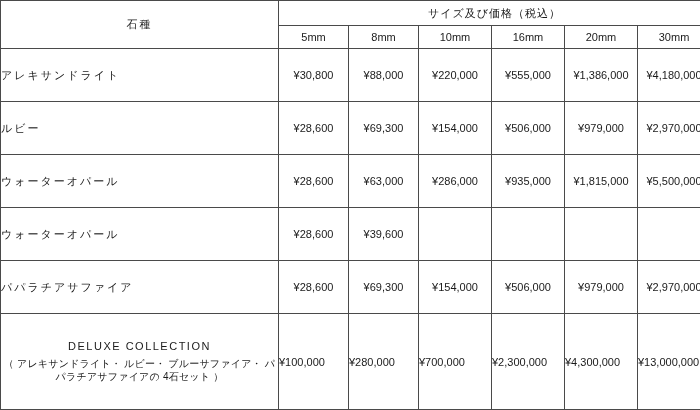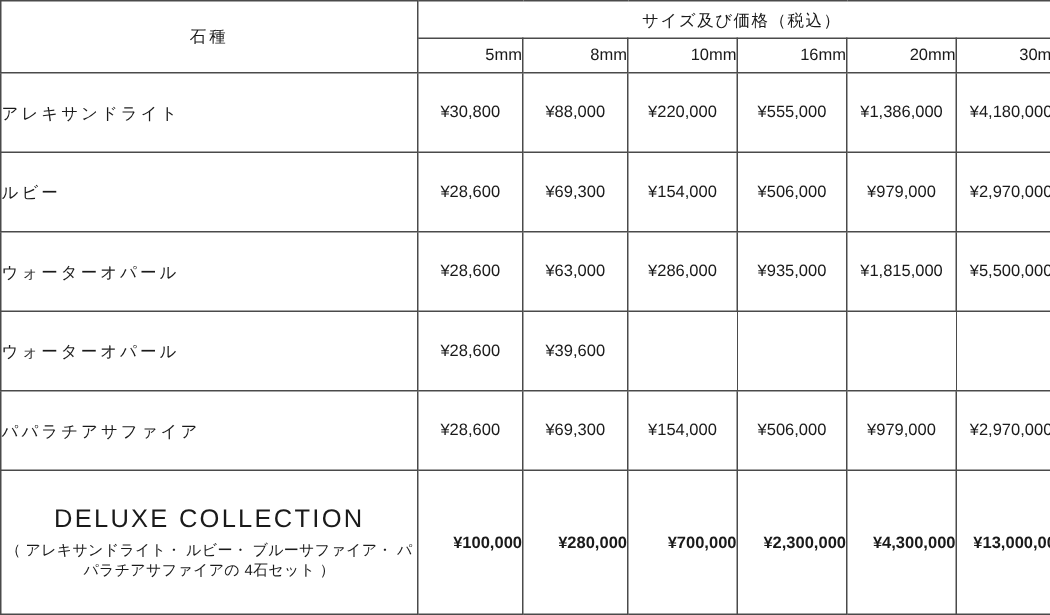--- a/index.html
+++ b/index.html
@@ -43,21 +43,21 @@
     letter-spacing: 2px;
     font-family: Liberation Serif, serif;
   }
   .hdr-group {
     text-align: center;
     font-size: 12px;
     letter-spacing: 1px;
     height: 24px;
   }
   .hdr-size {
-    text-align: right;
+    text-align: center;
     font-size: 11px;
     height: 22px;
     margin-left: 30px;
   }
   .stone-name {
     text-align: left;
     font-size: 12.5px;
     letter-spacing: 2px;
     height: 52px;
   }
@@ -79,35 +79,34 @@
   
   .deluxe-row td {
     background: #f7eed2;
   }
   .deluxe-cell {
     text-align: center;
     padding: 6px 4px;
     line-height: 1.35;
   }
   .deluxe-title {
-    font-size: 17px;
+    font-size: 11px;
     letter-spacing: 1.5px;
     display: block;
   }
   .deluxe-sub {
     font-size: 10px;
     display: block;
     margin-top: 3px;
     letter-spacing: 0.2px;
   }
   .deluxe-price {
-    text-align: right;
     padding-right: 6px;
     font-size: 11px;
-    font-weight: bold;
+    font-weight: normal;
     white-space: nowrap;
     margin-left: 31px;
   }
 </style>
 </head>
 <body>
 
 <div class="sheet">
   <table class="price-table">
     <colgroup>

